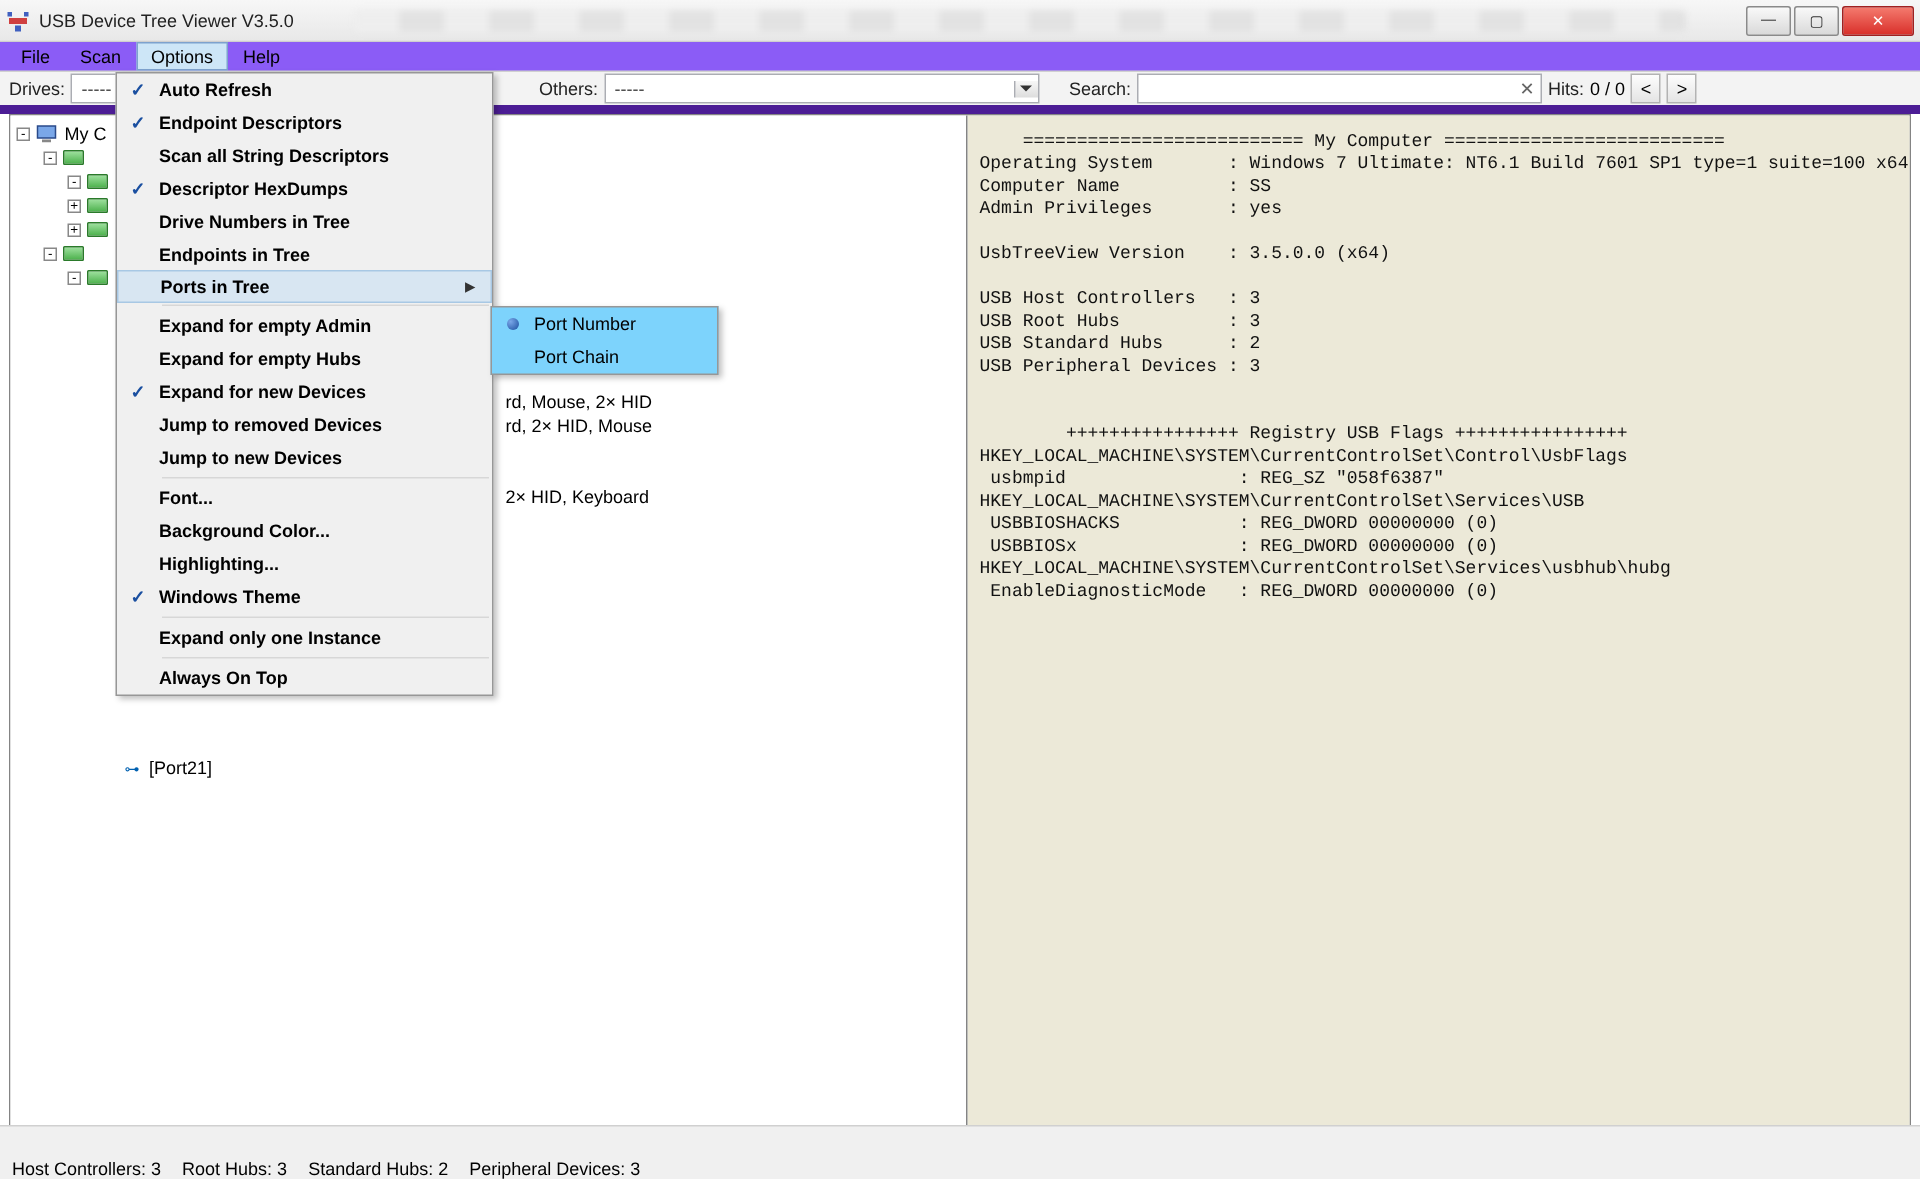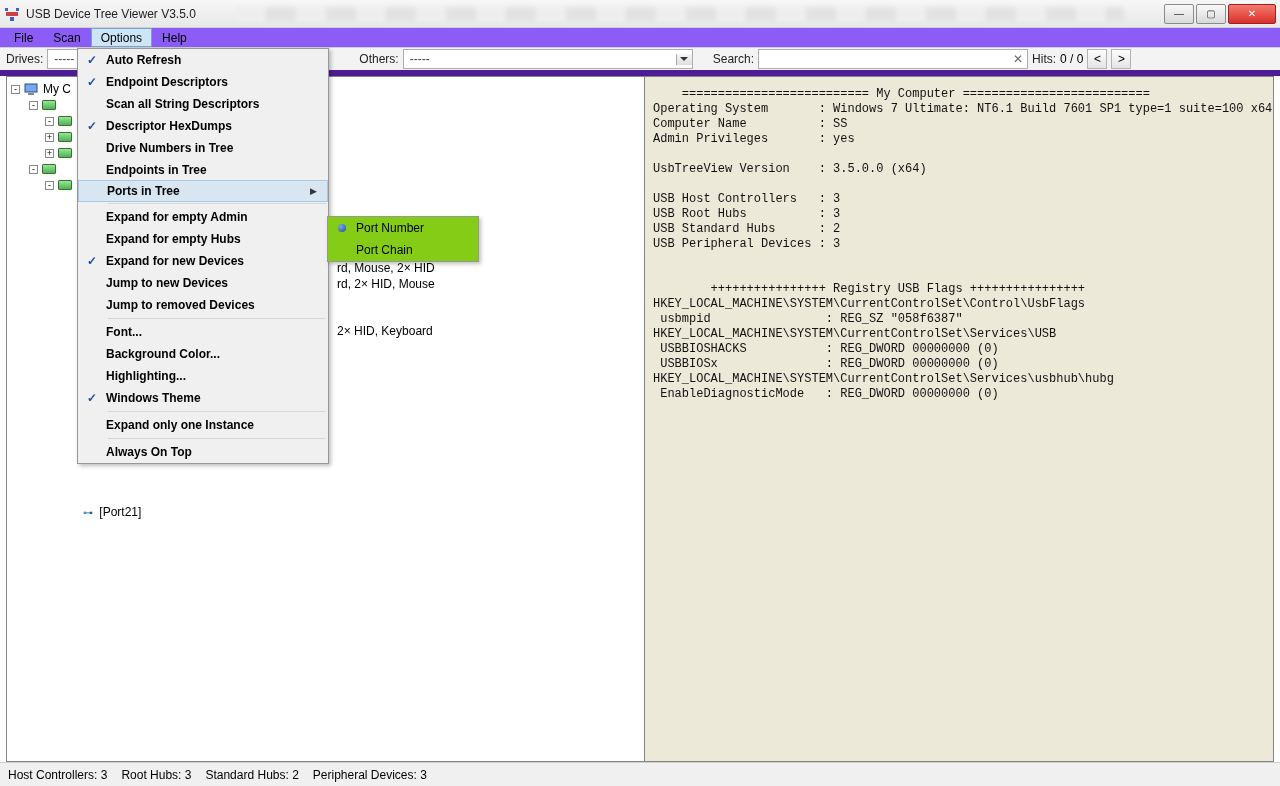--- a/index.html
+++ b/index.html
@@ -47,27 +47,27 @@
 
 .dropdown { position: absolute; top: 48px; left: 77px; width: 252px; background: #f0f0f0; border: 1px solid #979797; box-shadow: 2px 2px 4px rgba(0,0,0,0.25); z-index: 10; }
 .dropdown .row { height: 22px; display: flex; align-items: center; padding-right: 10px; }
 .dropdown .iconcol { width: 28px; display: flex; align-items: center; justify-content: center; color: #1a4fa0; font-weight: bold; }
 .dropdown .lbl { flex: 1; font-weight: bold; }
 .dropdown .arrow { color: #333; font-size: 9px; }
 .dropdown .sep { height: 1px; background: #d7d7d7; margin: 2px 2px 2px 30px; }
 .dropdown .row.hl { background: #d8e6f2; border: 1px solid #a8c8e4; height: 22px; margin: -1px 0; }
 
 
-.submenu { position: absolute; top: 216px; left: 327px; width: 152px; background: #84cc16; border: 1px solid #979797; box-shadow: 2px 2px 4px rgba(0,0,0,0.25); z-index: 11; }
+.submenu { position: absolute; top: 204px; left: 327px; width: 152px; background: #7dd3fc; border: 1px solid #979797; box-shadow: 2px 2px 4px rgba(0,0,0,0.25); z-index: 11; }
 .submenu .row { height: 22px; display: flex; align-items: center; }
 .submenu .iconcol { width: 28px; display: flex; align-items: center; justify-content: center; }
 .radio { width: 8px; height: 8px; border-radius: 50%; background: radial-gradient(circle at 30% 30%, #7aa7e8, #1a4fa0); }
 
 
-.statusbar { position: absolute; bottom: 0; left: 0; right: 0; height: 24px; background: #f0f0f0; border-top: 1px solid #d0d0d0; display: flex; align-items: center; padding: 0 8px; gap: 14px; }
+.statusbar { position: absolute; bottom: 0; left: 0; right: 0; height: 36px; background: #f0f0f0; border-top: 1px solid #d0d0d0; display: flex; align-items: flex-end; padding: 0 8px; gap: 14px; }
 
 
 .behind { position: absolute; left: 330px; color: #000; white-space: nowrap; }
 
 </style>
 </head>
 <body>
 
 <div class="titlebar">
   <svg class="app-icon" viewBox="0 0 16 16">
@@ -228,25 +228,25 @@
     <div class="row">
       <div class="iconcol"></div>
       <div class="lbl">Expand for empty Hubs</div>
     </div>
     <div class="row">
       <div class="iconcol">✓</div>
       <div class="lbl">Expand for new Devices</div>
     </div>
     <div class="row">
       <div class="iconcol"></div>
+      <div class="lbl">Jump to removed Devices</div>
+    </div>
+    <div class="row">
+      <div class="iconcol"></div>
       <div class="lbl">Jump to new Devices</div>
-    </div>
-    <div class="row">
-      <div class="iconcol"></div>
-      <div class="lbl">Jump to removed Devices</div>
     </div>
     <div class="sep"></div>
     <div class="row">
       <div class="iconcol"></div>
       <div class="lbl">Font...</div>
     </div>
     <div class="row">
       <div class="iconcol"></div>
       <div class="lbl">Background Color...</div>
     </div>

